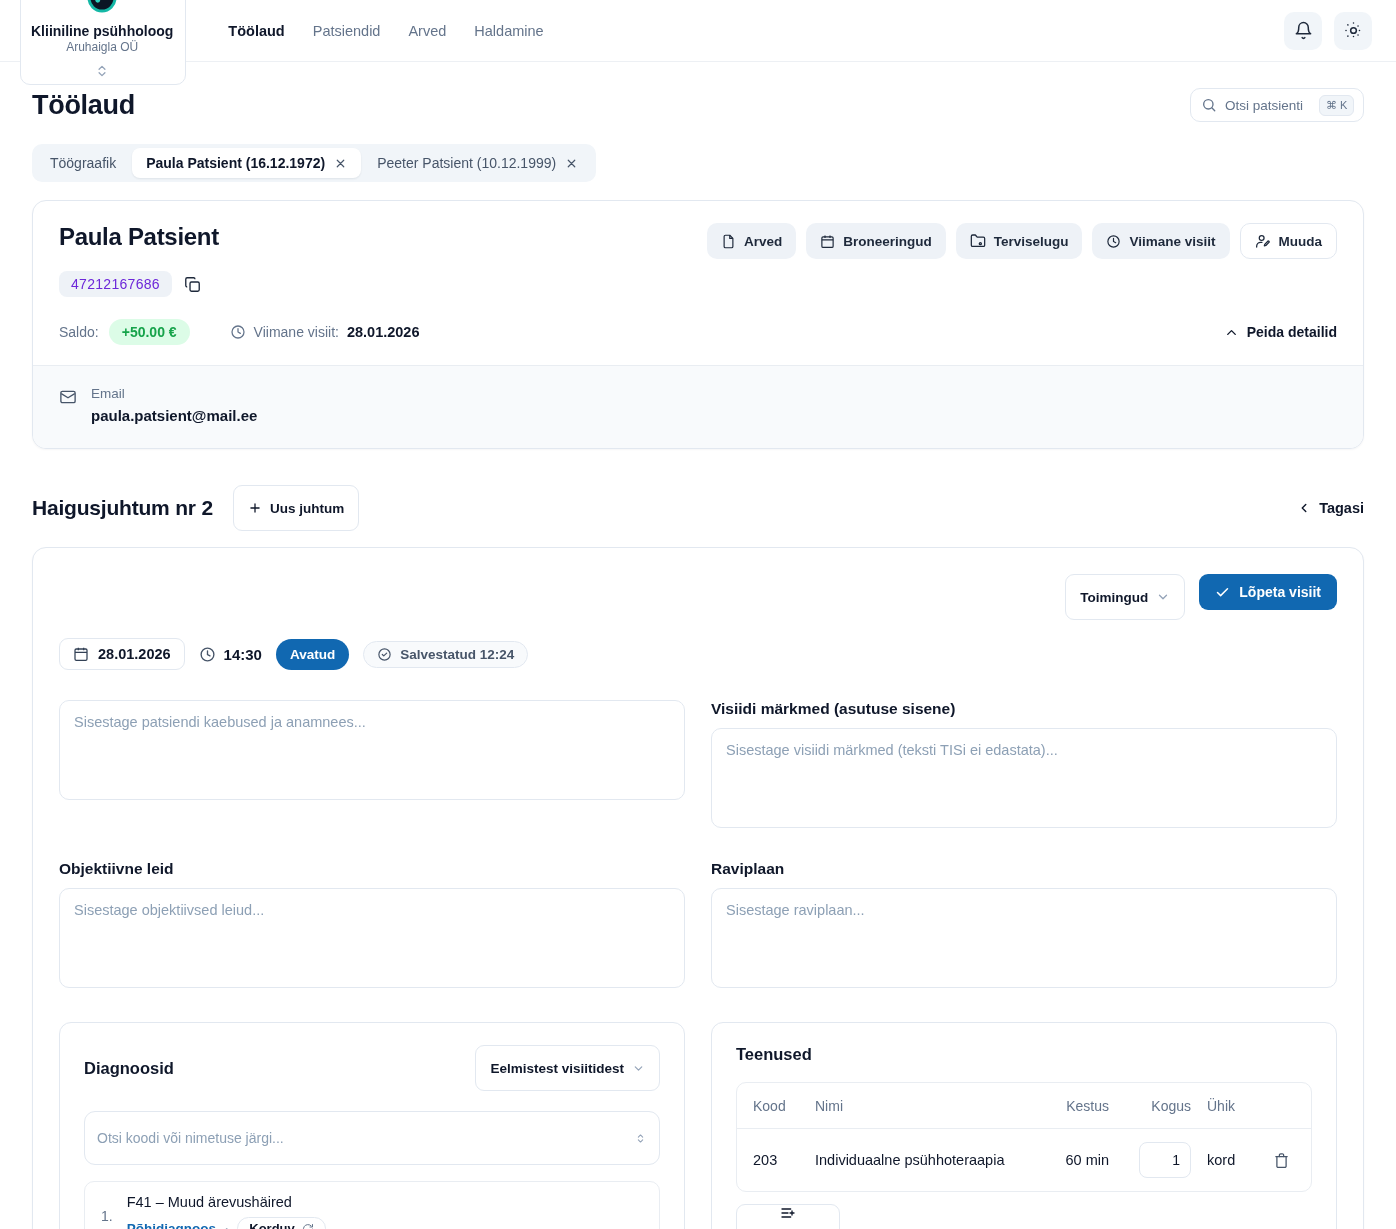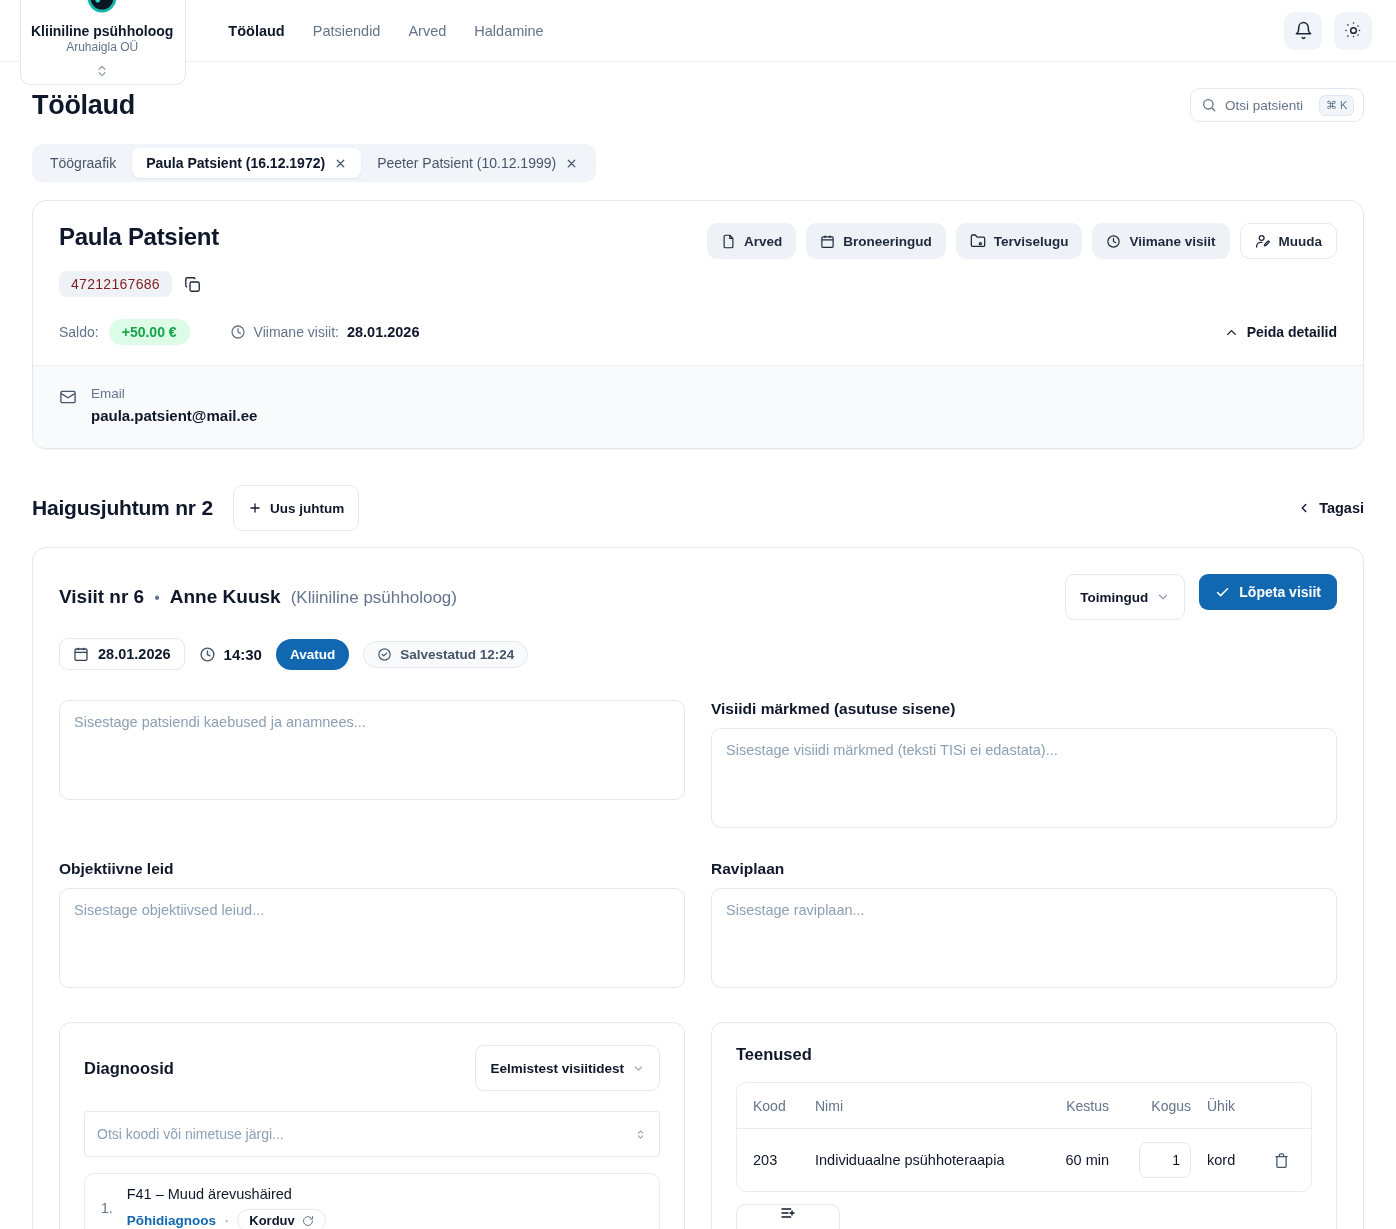--- a/index.html
+++ b/index.html
@@ -90,21 +90,21 @@
   .chip-btn {
     display: flex; align-items: center; gap: 8px;
     background: #eef2f7; border: none; border-radius: 10px;
     height: 36px; padding: 0 14px;
     font-size: 13.5px; font-weight: bold; color: #1e293b;
     cursor: pointer; font-family: inherit; white-space: nowrap;
   }
   .chip-btn.outline { background: #fff; border: 1px solid #e2e8f0; }
   .patient-id-row { display: flex; align-items: center; gap: 10px; margin-top: 12px; }
   .id-badge {
-    background: #eef2f7; color: #7f1d1d; border-radius: 8px;
+    background: #eef2f7; color: #6d28d9; border-radius: 8px;
     font-size: 14px; padding: 5px 12px; letter-spacing: .3px;
   }
   .copy-btn { background: none; border: none; color: #1e293b; cursor: pointer; padding: 2px; }
   .patient-info-row { display: flex; align-items: center; margin-top: 22px; font-size: 14px; }
   .muted { color: #64748b; }
   .saldo-badge {
     background: #dcfce7; color: #16a34a; font-weight: bold;
     border-radius: 999px; padding: 5px 13px; margin-left: 10px; font-size: 14px;
   }
   .lastvisit { display: flex; align-items: center; gap: 8px; margin-left: 40px; color: #64748b; }
@@ -183,21 +183,21 @@
   }
   .field textarea::placeholder { color: #8da0b5; }
 
   .bottom-grid { display: grid; grid-template-columns: 1fr 1fr; gap: 26px; margin-top: 30px; }
   .sub-card { border: 1px solid #e2e8f0; border-radius: 12px; padding: 22px 24px; background: #fff; }
   .sub-card-header { display: flex; align-items: center; justify-content: space-between; }
   .sub-card-title { font-size: 16.5px; font-weight: bold; }
 
   .diag-search {
     margin-top: 20px; display: flex; align-items: center;
-    border: 1px solid #e2e8f0; border-radius: 3px; height: 46px; padding: 0 12px;
+    border: 1px solid #e2e8f0; border-radius: 11px; height: 54px; padding: 0 12px;
   }
   .diag-search input {
     flex: 1; border: none; outline: none; font-family: inherit;
     font-size: 14px; color: #334155; background: transparent;
   }
   .diag-search input::placeholder { color: #8da0b5; }
   .diag-search .updown { color: #94a3b8; }
 
   .diag-item {
     margin-top: 16px; border: 1px solid #e9edf2; border-radius: 10px;
@@ -448,26 +448,20 @@
       </span>
       <span>Tagasi</span>
     </button>
   </div>
 
   
   <section class="card visit-card">
     <div class="visit-body">
 
       <div class="visit-header">
-        <div class="visit-title-wrap">
-          <span class="visit-title">Visiit nr 6</span>
-          <span class="visit-sep">•</span>
-          <span class="visit-doctor">Anne Kuusk</span>
-          <span class="visit-spec">(Kliiniline psühholoog)</span>
-        </div>
         <div class="visit-header-actions">
           <button class="btn-outline">
             <span>Toimingud</span>
             <span style="color:#94a3b8">
               <svg width="14" height="14" viewBox="0 0 24 24" fill="none" stroke="currentColor" stroke-width="2.2" stroke-linecap="round" stroke-linejoin="round">
                   <path d="m6 9 6 6 6-6"></path>
                 </svg>
             </span>
           </button>
           <button class="btn-primary">

